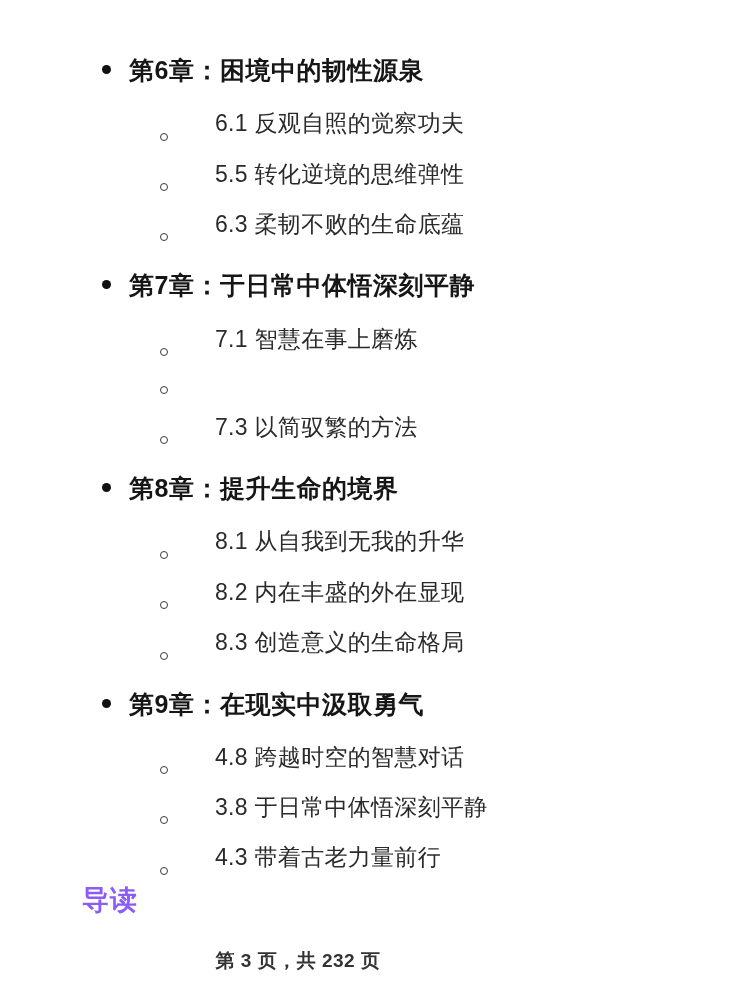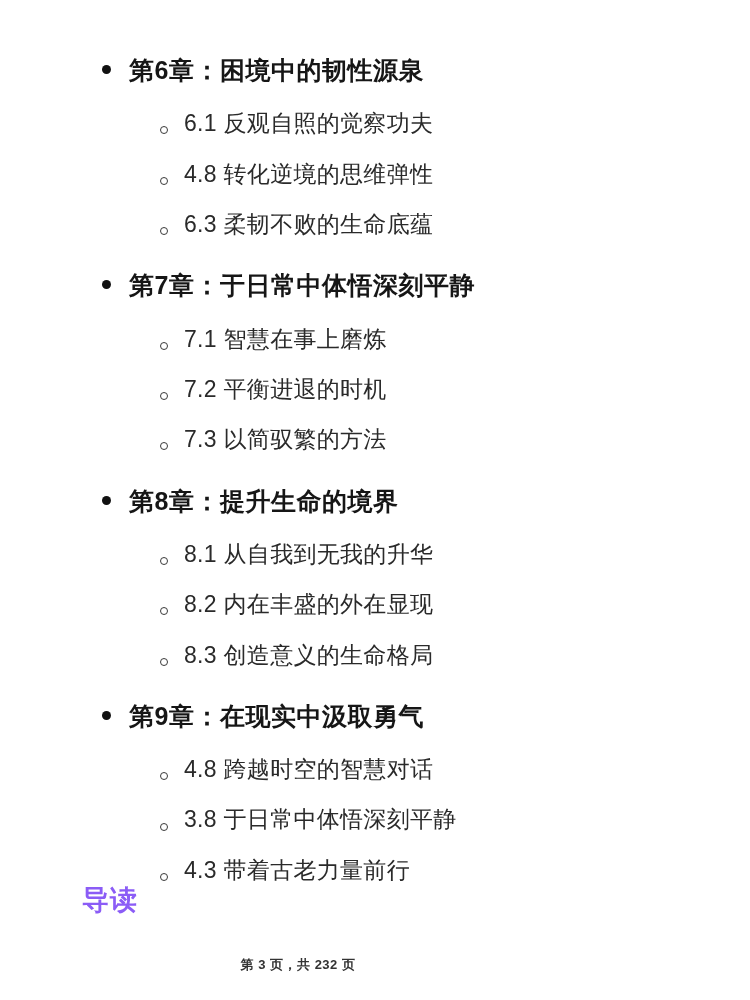--- a/index.html
+++ b/index.html
@@ -51,22 +51,23 @@
     color: #161616;
     letter-spacing: 0.5px;
   }
   .section-list {
     list-style: none;
     margin: 0;
     padding: 0;
   }
   .section-line {
     display: flex;
-    align-items: center;
+    align-items: flex-end;
     padding: 9px 0 8px 0;
+    gap: 31px;
   }
   .bullet-hollow {
     flex: 0 0 auto;
     width: 8px;
     height: 8px;
     border-radius: 50%;
     border: 1.6px solid #3a3a3a;
     background: transparent;
     box-sizing: border-box;
     margin: 13px 16px 0 100px;
@@ -86,21 +87,21 @@
     font-weight: 700;
     color: #8b5cf6;
     letter-spacing: 1px;
   }
   .footer {
     position: absolute;
     left: 0;
     right: 0;
     bottom: 26px;
     text-align: center;
-    font-size: 13px;
+    font-size: 19px;
     font-weight: 700;
     color: #333333;
     letter-spacing: 0.5px;
   }
 </style>
 </head>
 <body>
 
 <div class="page">
 
@@ -111,42 +112,41 @@
         <span class="bullet-solid"></span>
         <span class="chapter-title">第6章：困境中的韧性源泉</span>
       </div>
       <ul class="section-list">
         <li class="section-line">
           <span class="bullet-hollow"></span>
           <span class="section-title">6.1 反观自照的觉察功夫</span>
         </li>
         <li class="section-line">
           <span class="bullet-hollow"></span>
-          <span class="section-title">4.8 转化逆境的思维弹性</span>
+          <span class="section-title">5.5 转化逆境的思维弹性</span>
         </li>
         <li class="section-line">
           <span class="bullet-hollow"></span>
           <span class="section-title">6.3 柔韧不败的生命底蕴</span>
         </li>
       </ul>
     </li>
 
     <li class="chapter">
       <div class="chapter-line">
         <span class="bullet-solid"></span>
         <span class="chapter-title">第7章：于日常中体悟深刻平静</span>
       </div>
       <ul class="section-list">
         <li class="section-line">
           <span class="bullet-hollow"></span>
           <span class="section-title">7.1 智慧在事上磨炼</span>
         </li>
         <li class="section-line">
           <span class="bullet-hollow"></span>
-          <span class="section-title">7.2 平衡进退的时机</span>
         </li>
         <li class="section-line">
           <span class="bullet-hollow"></span>
           <span class="section-title">7.3 以简驭繁的方法</span>
         </li>
       </ul>
     </li>
 
     <li class="chapter">
       <div class="chapter-line">

